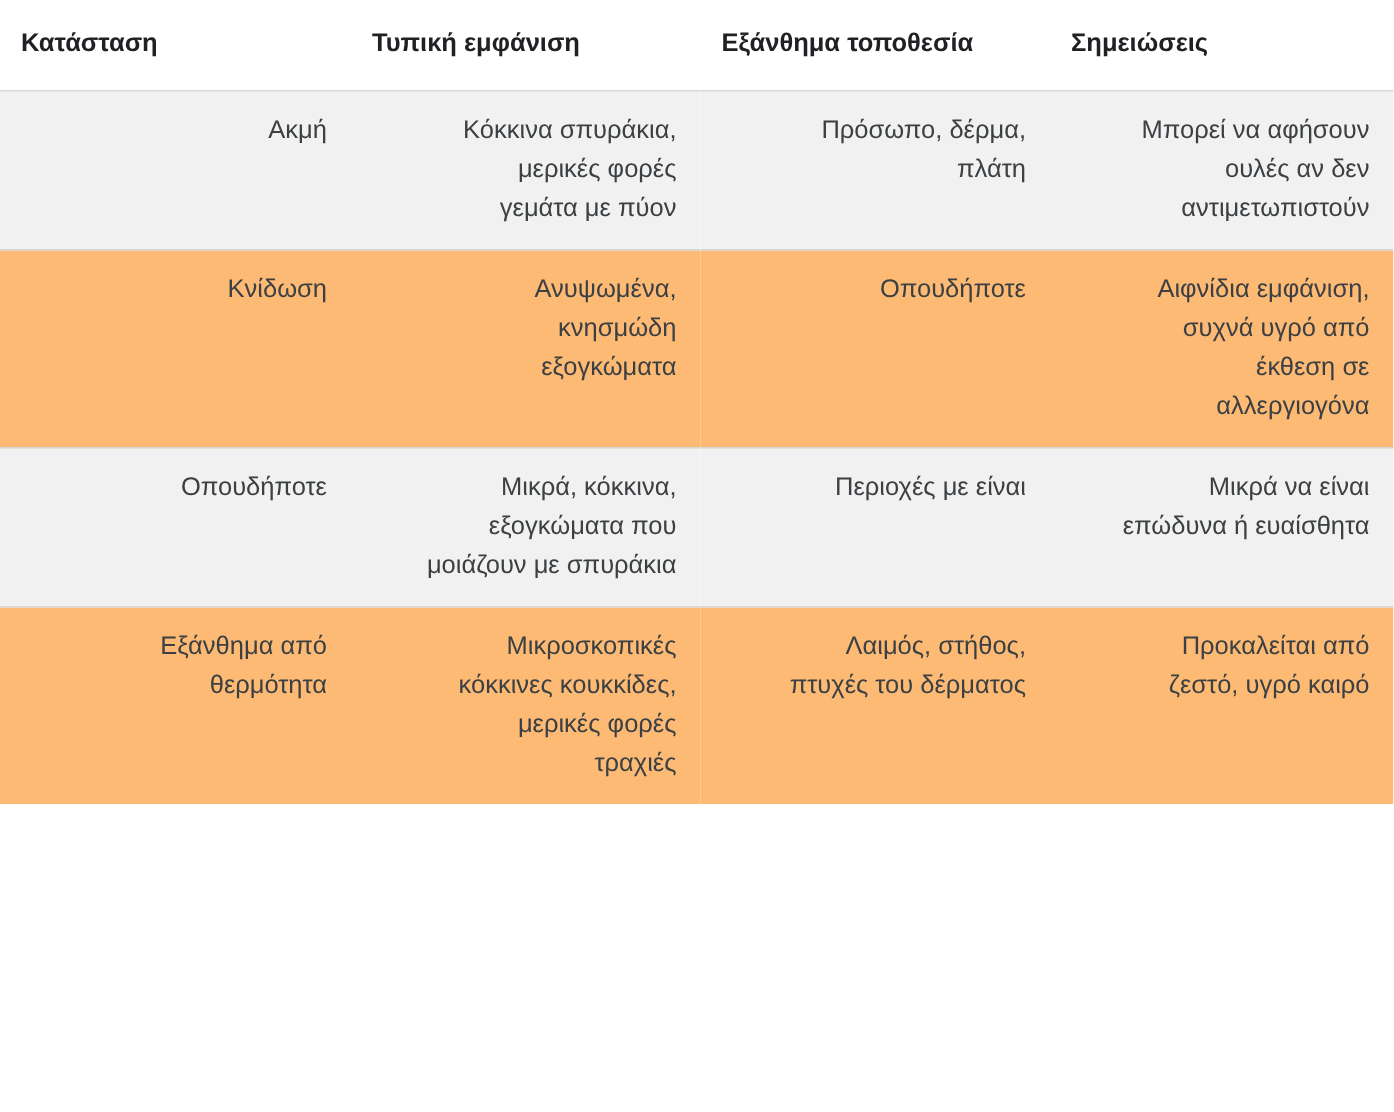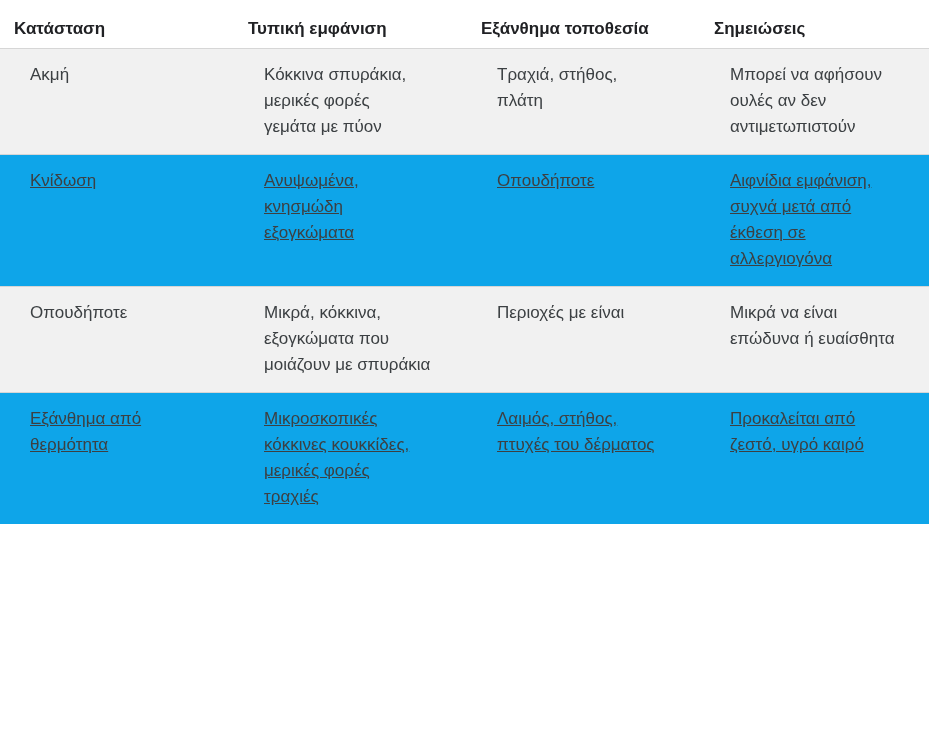--- a/index.html
+++ b/index.html
@@ -19,38 +19,38 @@
     border-collapse:collapse;
     table-layout:fixed;
   }
   .cond-table th{
     font-size:17px;
     font-weight:bold;
     color:var(--header-text);
     text-align:left;
     vertical-align:top;
     line-height:26px;
-    padding:16px 16px 6px 14px;
+    padding:16px 16px 18px 14px;
     background:#ffffff;
     border-bottom:1px solid var(--border);
     white-space:pre-line;
   }
   .cond-table td{
     font-size:17px;
     font-weight:normal;
     color:var(--body-text);
-    text-align:left;
+    text-align:right;
     vertical-align:top;
     line-height:26px;
     padding:13px 16px 14px 30px;
     border-bottom:1px solid var(--border);
     white-space:pre-line;
   }
   .cond-table tr.stripe td{background:var(--stripe);}
-  .cond-table tr.plain td{background:#0ea5e9;text-decoration:underline;}
+  .cond-table tr.plain td{background:#fdba74;}
   .cond-table tr:last-child td{border-bottom:none;}
   col.c1{width:234px;}
   col.c2{width:233px;}
   col.c3{width:233px;}
   col.c4{width:229px;}
 </style>
 </head>
 <body>
 
 <table class="cond-table">
@@ -67,34 +67,34 @@
       <th>Εξάνθημα τοποθεσία</th>
       <th>Σημειώσεις</th>
     </tr>
   </thead>
   <tbody>
     <tr class="stripe">
       <td>Ακμή</td>
       <td>Κόκκινα σπυράκια,
 μερικές φορές
 γεμάτα με πύον</td>
-      <td>Τραχιά, στήθος,
+      <td>Πρόσωπο, δέρμα,
 πλάτη</td>
       <td>Μπορεί να αφήσουν
 ουλές αν δεν
 αντιμετωπιστούν</td>
     </tr>
     <tr class="plain">
       <td>Κνίδωση</td>
       <td>Ανυψωμένα,
 κνησμώδη
 εξογκώματα</td>
       <td>Οπουδήποτε</td>
       <td>Αιφνίδια εμφάνιση,
-συχνά μετά από
+συχνά υγρό από
 έκθεση σε
 αλλεργιογόνα</td>
     </tr>
     <tr class="stripe">
       <td>Οπουδήποτε</td>
       <td>Μικρά, κόκκινα,
 εξογκώματα που
 μοιάζουν με σπυράκια</td>
       <td>Περιοχές με είναι</td>
       <td>Μικρά να είναι

